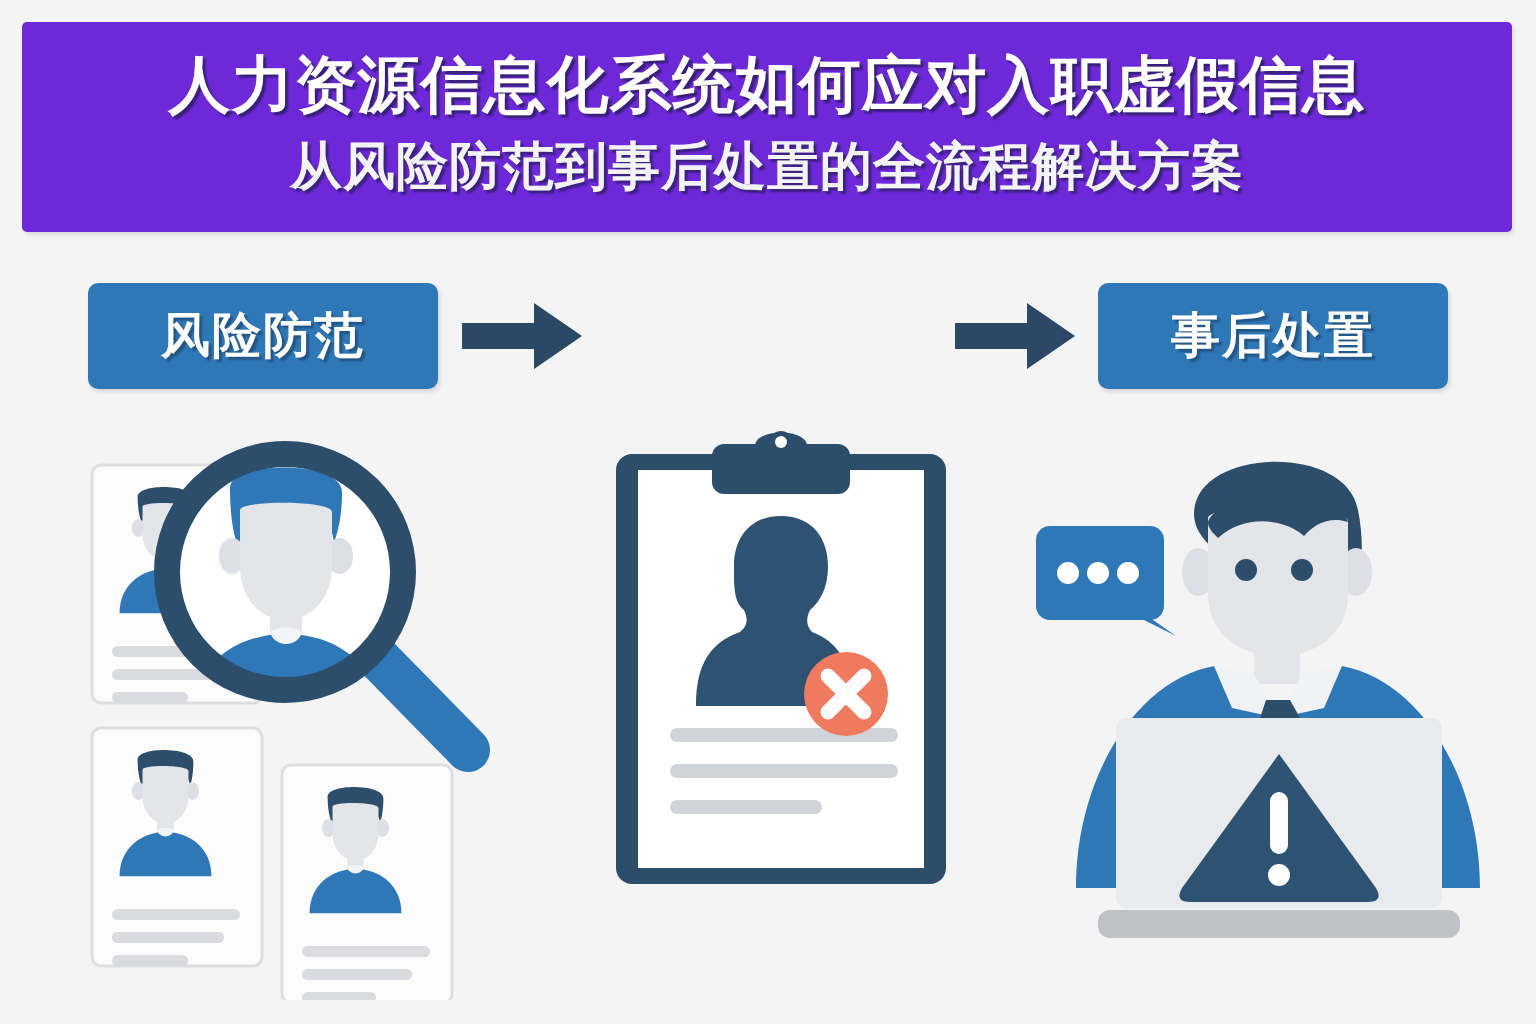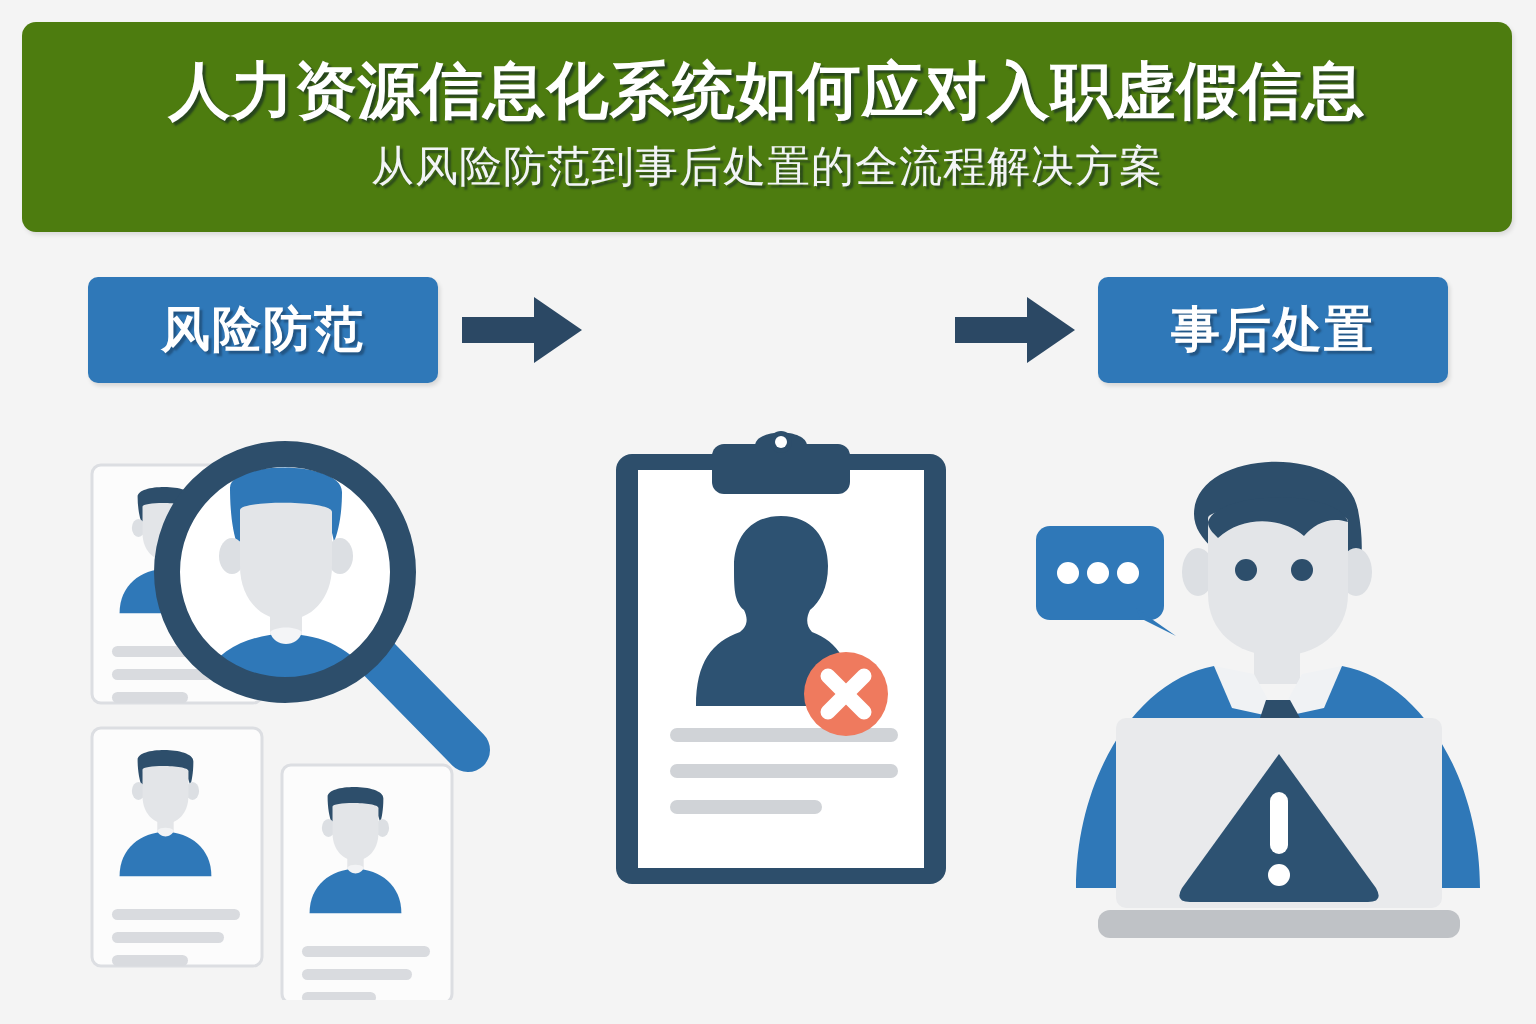--- a/index.html
+++ b/index.html
@@ -8,37 +8,37 @@
     background:#f4f4f4;
     font-family:"Liberation Sans","DejaVu Sans",sans-serif;
     overflow:hidden;
     position:relative;
   }
   #stage { position:absolute; inset:0; width:1536px; height:1024px; }
 
   
   .banner {
     position:absolute; left:22px; top:22px; width:1490px; height:210px;
-    background:#4d7c0f; border-radius:14px;
+    background:#6d28d9; border-radius:5px;
     display:flex; flex-direction:column; align-items:center; justify-content:center;
     box-shadow:2px 3px 4px rgba(0,0,0,.10);
   }
   .banner-title {
     color:#ffffff; font-size:62px; font-weight:bold; letter-spacing:1px;
     line-height:1.05; white-space:nowrap;
     text-shadow:3px 3px 2px rgba(10,25,40,.55);
   }
   .banner-subtitle {
-    color:#f2f4f6; font-size:43px; font-weight:normal; letter-spacing:1px;
+    color:#f2f4f6; font-size:52px; font-weight:bold; letter-spacing:1px;
     margin-top:14px; white-space:nowrap;
     text-shadow:3px 3px 2px rgba(10,25,40,.5);
   }
 
   
-  .flow { position:absolute; left:0; top:277px; width:1281px; height:108px; }
+  .flow { position:absolute; left:0; top:283px; width:1281px; height:108px; }
   .step {
     position:absolute; top:0; height:106px;
     background:#2f78b8; border-radius:10px;
     display:flex; align-items:center; justify-content:center;
     box-shadow:2px 3px 4px rgba(0,0,0,.12);
   }
   .step-label {
     color:#ffffff; font-size:49px; font-weight:bold; letter-spacing:2px;
     white-space:nowrap; text-shadow:3px 3px 2px rgba(20,45,70,.45);
   }

